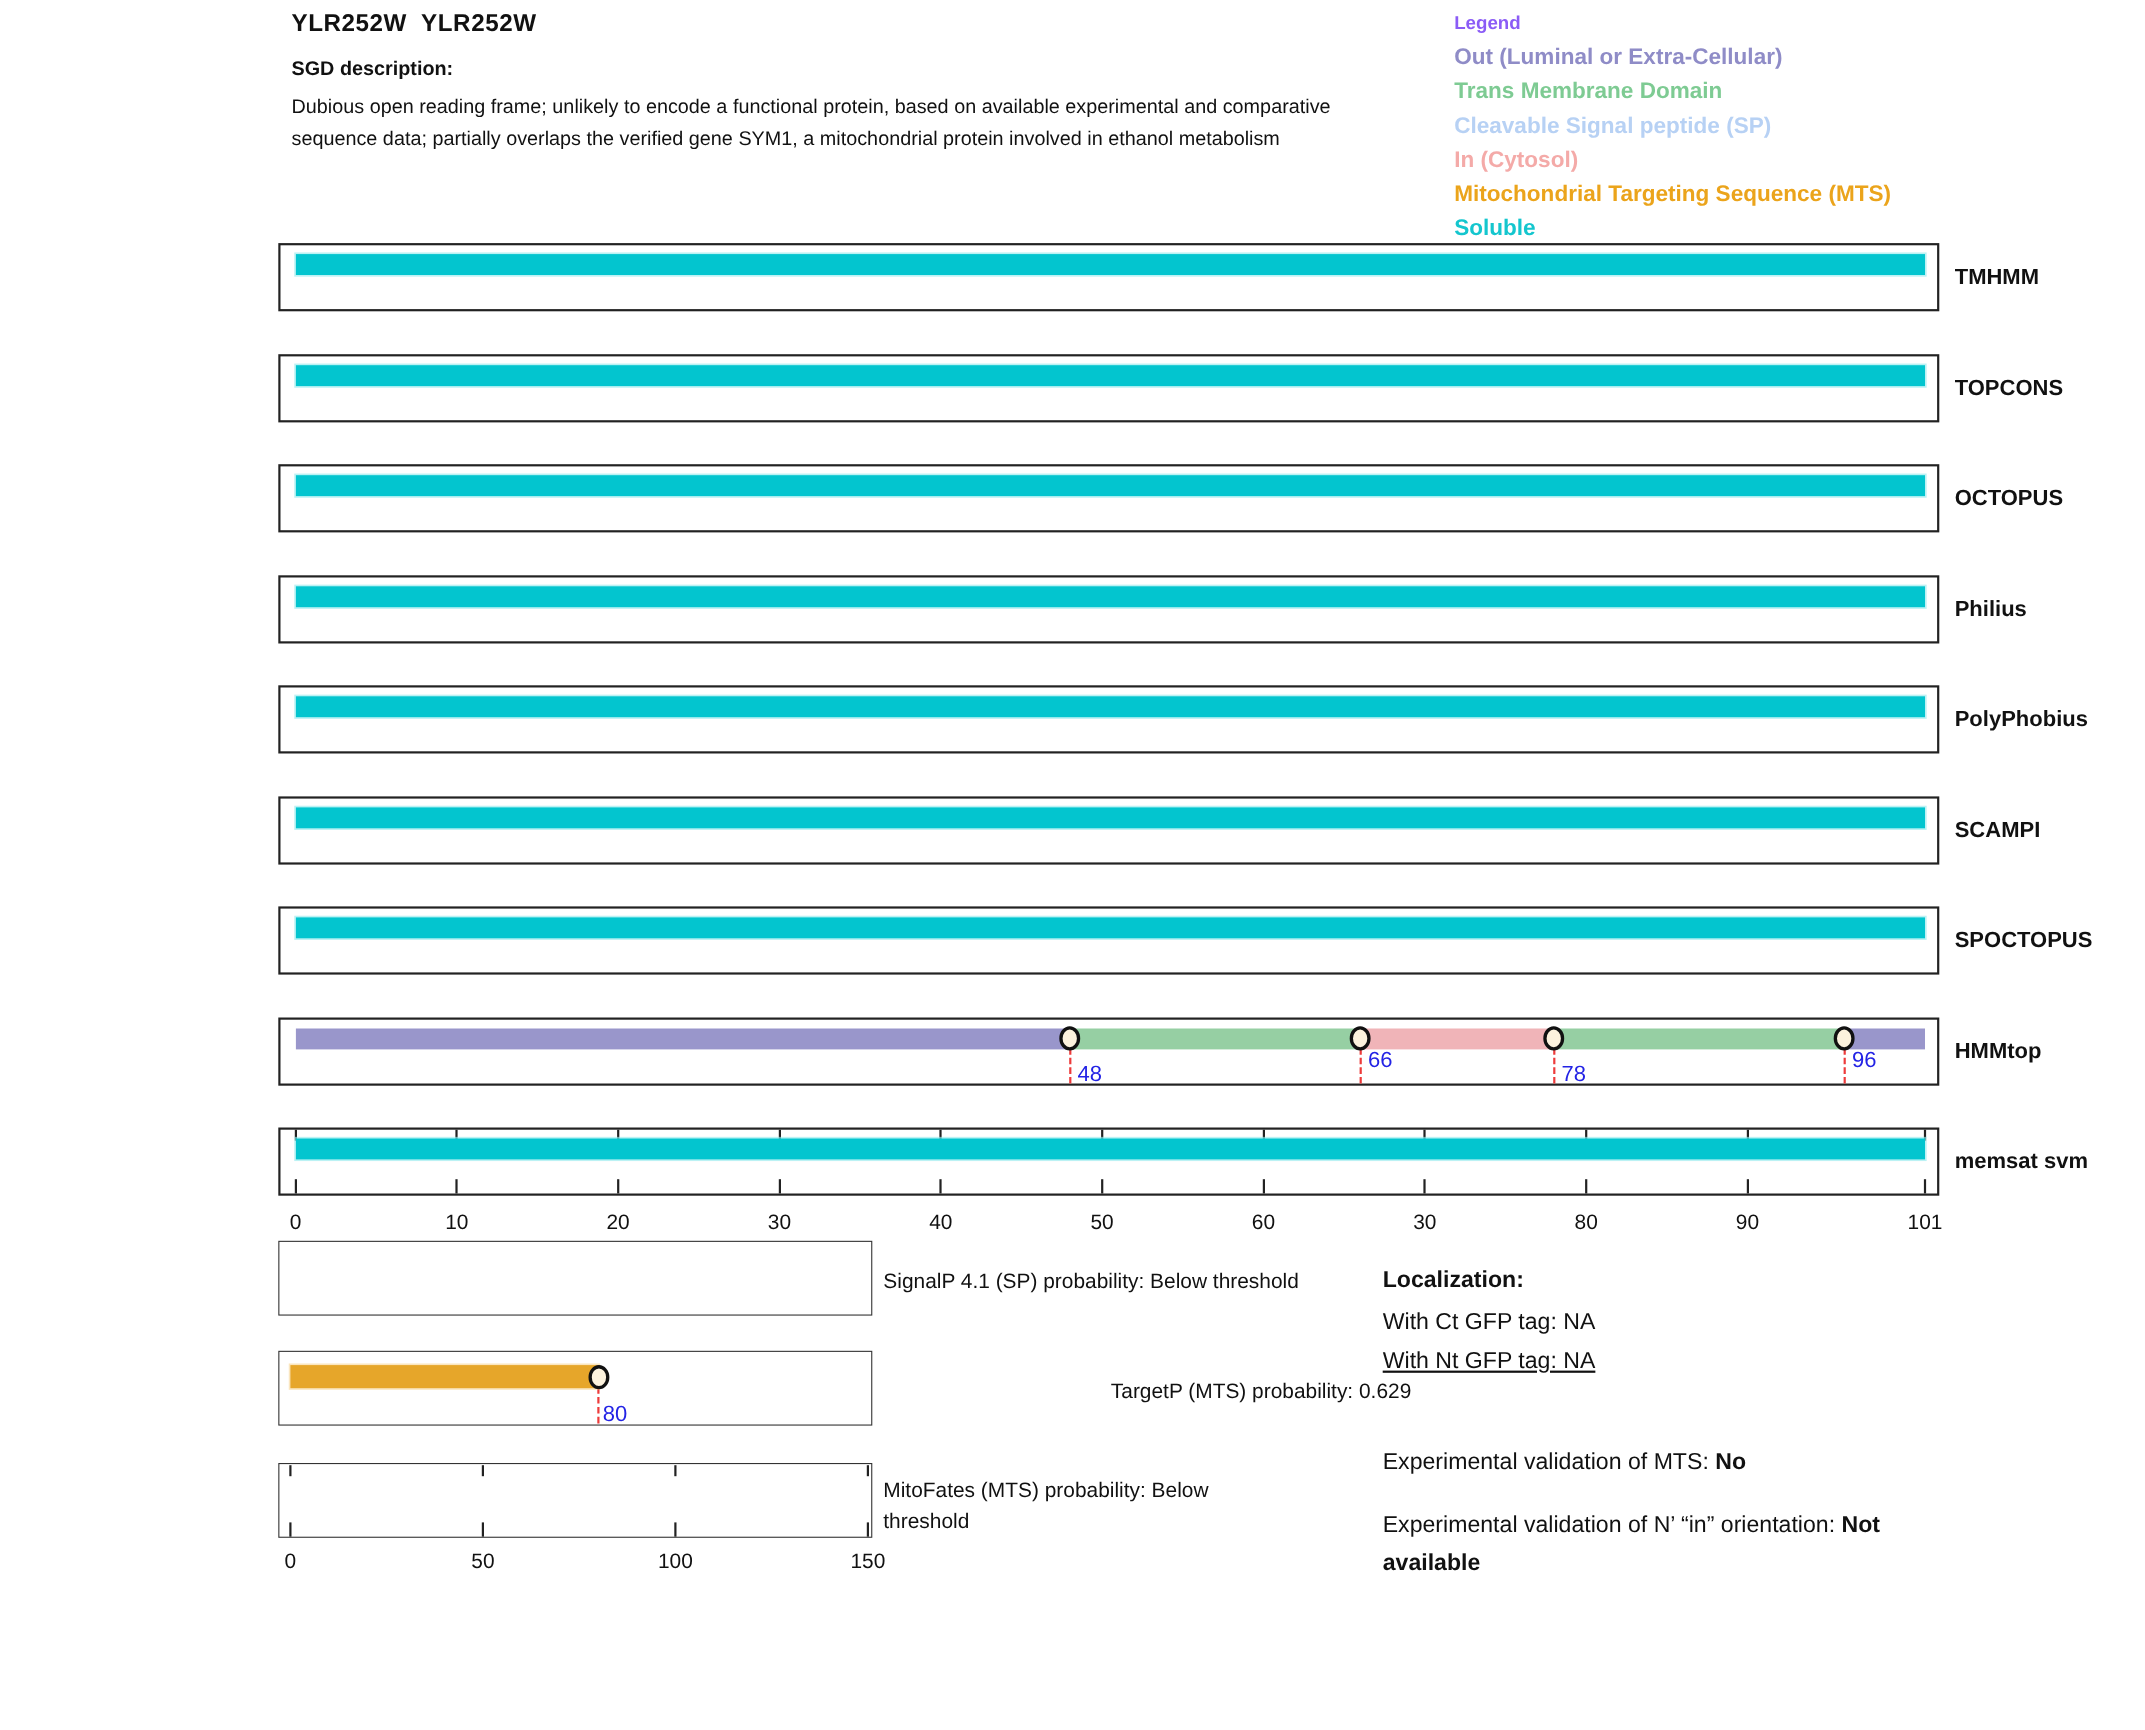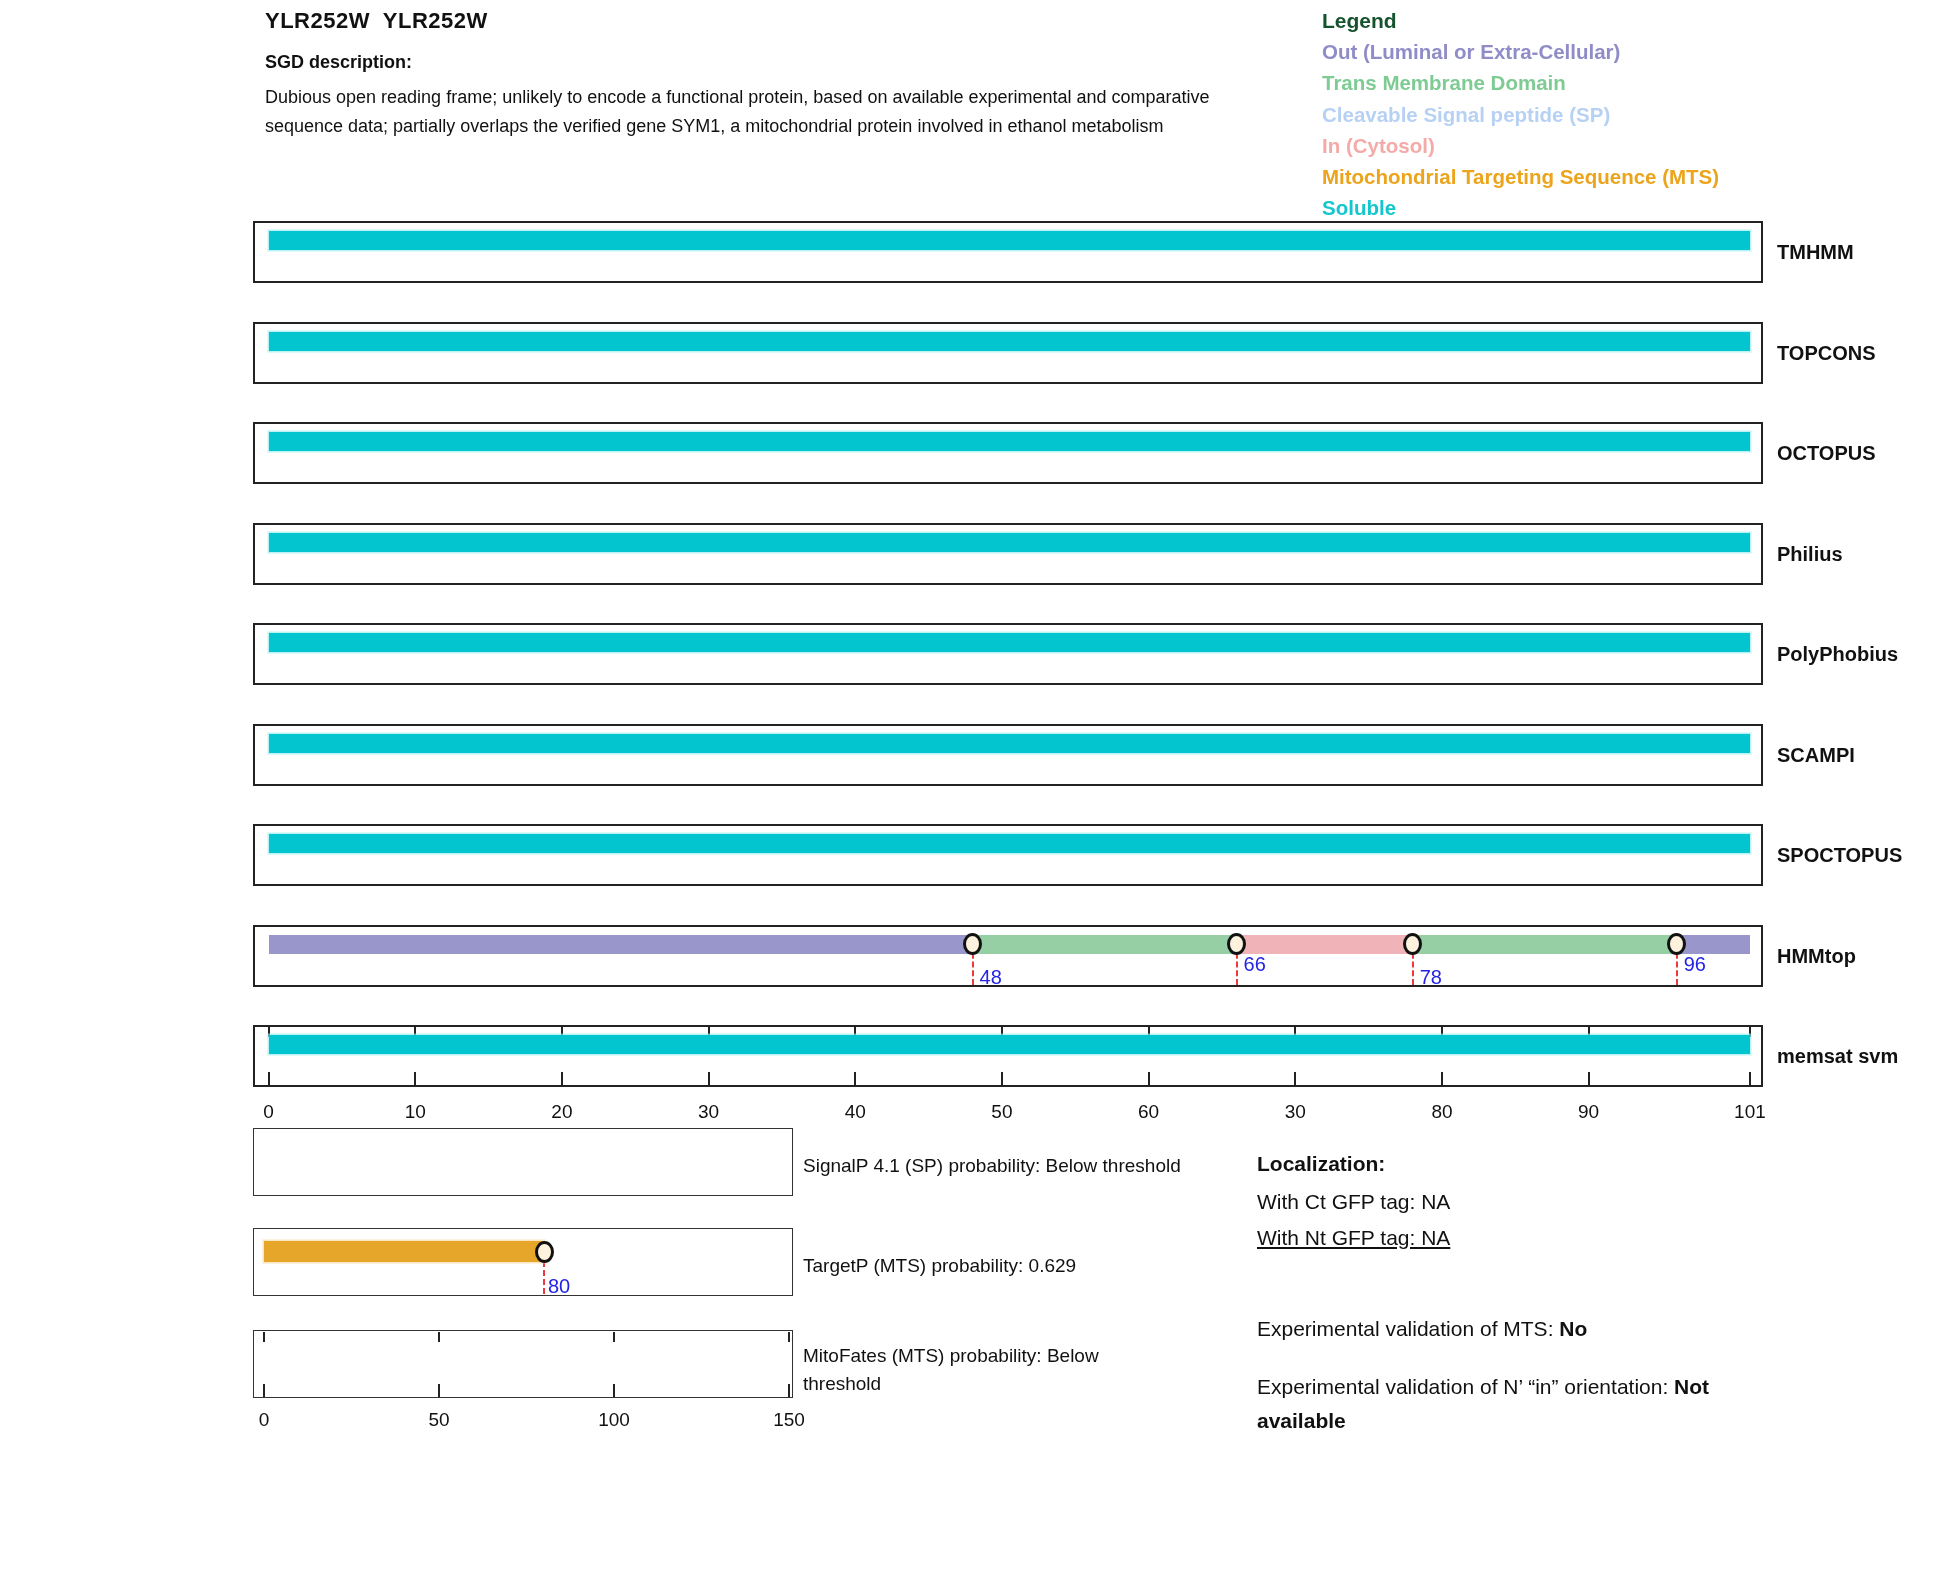--- a/index.html
+++ b/index.html
@@ -4,21 +4,21 @@
 <style>
   html,body{margin:0;padding:0;background:#ffffff;}
   .canvas{
     position:relative;width:1950px;height:1573px;background:#ffffff;
     font-family:"Liberation Sans", sans-serif;color:#111;overflow:hidden;
   }
   .page-title{position:absolute;left:265px;top:8px;font-size:22px;font-weight:bold;white-space:pre;letter-spacing:0.5px;}
   .sgd-label{position:absolute;left:265px;top:52px;font-size:18px;font-weight:bold;}
   .sgd-desc{position:absolute;left:265px;top:83px;width:1000px;font-size:18px;line-height:28.5px;}
   .legend{position:absolute;left:1322px;top:6px;width:560px;}
-  .legend-title{font-size:21px;font-weight:bold;line-height:30px;color:#14532d;}
+  .legend-title{font-size:17px;font-weight:bold;line-height:30px;color:#8b5cf6;}
   .legend-item{font-size:20.5px;font-weight:bold;line-height:31.3px;white-space:nowrap;}
   .track-box{position:absolute;border:2px solid #222;background:#fff;box-sizing:border-box;}
   .small-box{position:absolute;border:1.5px solid #333;background:#fff;box-sizing:border-box;}
   .seg{position:absolute;}
   .tick{position:absolute;width:2px;background:#222;}
   .axis-label{position:absolute;width:70px;margin-left:-35px;text-align:center;font-size:19px;color:#111;}
   .track-name{position:absolute;left:1777px;font-size:20px;font-weight:bold;line-height:24px;white-space:nowrap;}
   .marker{position:absolute;width:13px;height:16px;border:3px solid #111;border-radius:50%;background:#fcf2dd;box-sizing:content-box;z-index:3;}
   .dashline{position:absolute;width:0px;border-left:2px dashed #ed3b3b;z-index:1;}
   .pos-label{position:absolute;font-size:20px;line-height:20px;color:#2323e5;z-index:3;white-space:nowrap;}
@@ -127,21 +127,21 @@
       <div class="track-name" style="top: 1044px;">memsat svm</div>
     </div>
   <div id="prob-layer">
       <div class="small-box" style="left: 253px; top: 1128px; width: 540px; height: 68px;"></div>
       <div class="plot-label" style="left: 803px; top: 1152px; width: 480px;">SignalP 4.1 (SP) probability: Below threshold</div>
       <div class="small-box" style="left: 253px; top: 1228px; width: 540px; height: 68px;"></div>
       <div class="seg" style="left: 264px; top: 1241px; width: 280px; height: 21px; background: rgb(230, 166, 42); z-index: 2; box-shadow: rgba(246, 214, 150, 0.6) 0px 0px 0px 1.5px;"></div>
       <div class="dashline" style="left: 543px; top: 1251.5px; height: 42.5px;"></div>
       <div class="marker" style="left: 534.5px; top: 1240.5px;"></div>
       <div class="pos-label" style="left: 548px; top: 1276px;">80</div>
-      <div class="plot-label" style="left: 803px; top: 1252px; width: 480px;">TargetP (MTS) probability: 0.629</div>
+      <div class="plot-label" style="left: 803px; top: 1252px; width: 480px; text-align: right;">TargetP (MTS) probability: 0.629</div>
       <div class="small-box" style="left: 253px; top: 1330px; width: 540px; height: 68px;"></div>
       <div class="tick" style="left: 263px; top: 1331.5px; height: 10px;"></div>
       <div class="tick" style="left: 263px; top: 1383.5px; height: 13px;"></div>
       <div class="axis-label" style="left: 264px; top: 1409px;">0</div>
       <div class="tick" style="left: 438px; top: 1331.5px; height: 10px;"></div>
       <div class="tick" style="left: 438px; top: 1383.5px; height: 13px;"></div>
       <div class="axis-label" style="left: 439px; top: 1409px;">50</div>
       <div class="tick" style="left: 613px; top: 1331.5px; height: 10px;"></div>
       <div class="tick" style="left: 613px; top: 1383.5px; height: 13px;"></div>
       <div class="axis-label" style="left: 614px; top: 1409px;">100</div>

